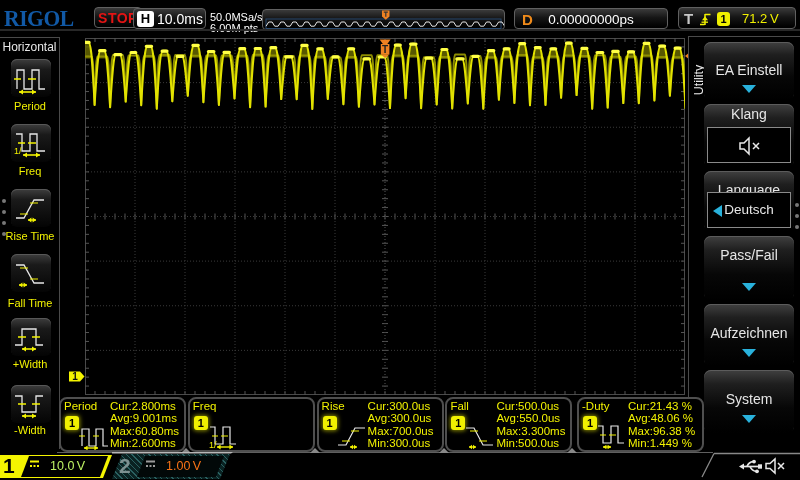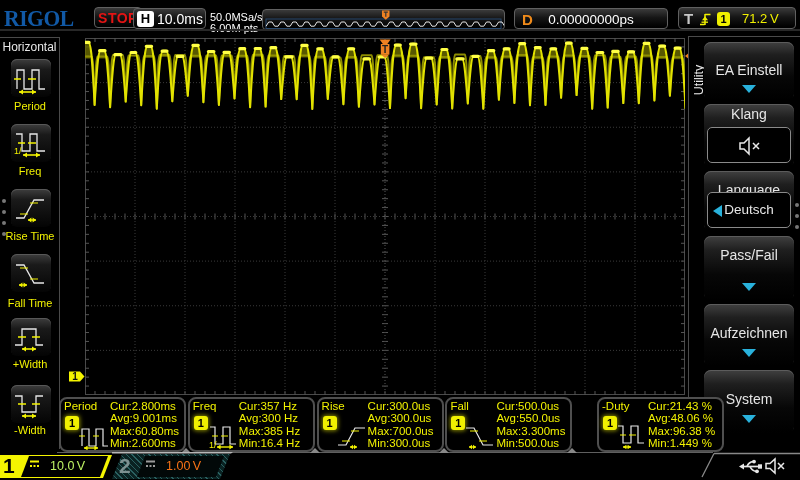--- a/index.html
+++ b/index.html
@@ -26,21 +26,21 @@
 #lmenu{left:0;top:37px;width:60px;height:412px;border-top:1px solid #4a4a4a;border-right:1px solid #4a4a4a;background:#000}
 #lmenu .title{position:absolute;left:0;top:2px;width:100%;text-align:center;color:#e8e8e8;font-size:12px}
 .micon{position:absolute;left:11px;width:40px;height:38px;border-radius:6px;background:linear-gradient(180deg,#3e3e3e,#1a1a1a 28%,#040404);box-shadow:inset 0 1px 0 #585858}
 .mlabel{position:absolute;left:0;width:60px;text-align:center;color:#f2f200;font-size:11px}
 .dot{position:absolute;left:2px;width:4px;height:4px;border-radius:50%;background:#777}
 
 #rmenu{left:688px;top:36px;width:112px;height:414px;border-top:1px solid #4a4a4a;border-left:1px solid #4a4a4a;background:#000}
 #utility{position:absolute;left:-25px;top:36px;width:70px;height:14px;color:#e8e8e8;font-size:12.5px;transform:rotate(-90deg);white-space:nowrap;text-align:center;line-height:14px}
 .rbtn{position:absolute;left:704px;width:90px;border-radius:7px;background:linear-gradient(180deg,#404040,#1f1f1f 22%,#070707 60%,#000);box-shadow:inset 0 1px 0 #5c5c5c;color:#e6e6e6;font-size:14px;text-align:center}
 .tri{position:absolute;width:0;height:0;border-left:7px solid transparent;border-right:7px solid transparent;border-top:8px solid #29b2dc}
-.ibtn{position:absolute;background:#000;border:1px solid #8a8a8a;border-radius:5px}
+.ibtn{position:absolute;background:#000;border:1px solid #8a8a8a;border-radius:0}
 
 .panel{position:absolute;top:397px;width:127px;height:55px;background:#000;border:2px solid #4f4f4f;border-radius:8px}
 .ptitle{position:absolute;left:3px;top:1px;color:#f2f200;font-size:11.5px}
 .pch{position:absolute;left:4px;top:17px;width:14px;height:14px;background:#f0f000;border-radius:3px;color:#000;font-weight:bold;font-size:11px;text-align:center;line-height:14px;box-shadow:0 0 4px 1px rgba(240,240,0,.55)}
 .pvals{position:absolute;left:49px;top:1px;color:#f2f200;font-size:11.5px;line-height:12.4px;white-space:pre}
 #btopline{left:57px;top:452px;width:656px;height:1px;background:#5f5f5f}
 .notch{position:absolute;top:448px;width:0;height:0;border-left:5px solid transparent;border-right:5px solid transparent;border-bottom:5px solid #888}
 #ch1wrap{left:0;top:455px;width:112px;height:23px;background:#f4f400;clip-path:polygon(0 0,112px 0,103px 23px,0 23px)}
 #ch1num{left:3px;top:454px;color:#000;font-weight:bold;font-size:21px;z-index:3}
 #ch1inner{left:21px;top:456px;width:87px;height:21px;background:#000;clip-path:polygon(8px 0,87px 0,79px 21px,0 21px)}
@@ -241,24 +241,20 @@
 <div class="panel" style="left:187.8px">
 <div class="ptitle">Freq</div>
       <div class="pch">1</div>
 <svg width="34" height="32" style="position:absolute;left:17px;top:19px">
 <path d="M3,9 h5 v17 h8 v-17 h7 v17 h6" stroke="#e8e8e8" stroke-width="1.2" fill="none"></path>
 <path d="M5,18 h6 M14,18 h7" stroke="#f2f200" stroke-width="1.2"></path>
 <text x="2" y="30" fill="#f2f200" font-size="9" font-family="Liberation Sans">1/</text>
 <path d="M10,29 h16" stroke="#f2f200" stroke-width="1.4"></path>
 <path d="M10,29 l3.6,-2.4 v4.8 z M26,29 l-3.6,-2.4 v4.8 z" fill="#f2f200"></path>
 </svg>
-<div class="pvals">Cur:357 Hz
-Avg:300 Hz
-Max:385 Hz
-Min:16.4 Hz</div>
     </div>
 <div class="panel" style="left:316.6px">
 <div class="ptitle">Rise</div>
       <div class="pch">1</div>
 <svg width="34" height="32" style="position:absolute;left:17px;top:19px">
 <path d="M2,27 h8 l9,-17 h10" stroke="#e8e8e8" stroke-width="1.2" fill="none"></path>
 <path d="M6,23 h8 M15,13 h8" stroke="#f2f200" stroke-width="1.1"></path>
 <path d="M14,29 h7" stroke="#f2f200" stroke-width="1.3"></path>
 <path d="M14,29 l3,-2.2 v4.4 z M21,29 l-3,-2.2 v4.4 z" fill="#f2f200"></path>
 </svg>
@@ -274,21 +270,21 @@
 <path d="M2,10 h8 l9,17 h10" stroke="#e8e8e8" stroke-width="1.2" fill="none"></path>
 <path d="M6,13 h8 M15,23 h8" stroke="#f2f200" stroke-width="1.1"></path>
 <path d="M5,29 h7" stroke="#f2f200" stroke-width="1.3"></path>
 <path d="M5,29 l3,-2.2 v4.4 z M12,29 l-3,-2.2 v4.4 z" fill="#f2f200"></path>
 </svg>
 <div class="pvals">Cur:500.0us
 Avg:550.0us
 Max:3.300ms
 Min:500.0us</div>
     </div>
-<div class="panel" style="left:597px">
+<div class="panel" style="left:577px">
 <div class="ptitle">-Duty</div>
       <div class="pch">1</div>
 <svg width="34" height="32" style="position:absolute;left:17px;top:19px">
 <path d="M2,8 h5 v17 h8 v-17 h7 v17 h6" stroke="#e8e8e8" stroke-width="1.2" fill="none"></path>
 <path d="M4,17 h6 M13,17 h7" stroke="#f2f200" stroke-width="1.2"></path>
 <path d="M7,29 h8" stroke="#f2f200" stroke-width="1.4"></path>
 <path d="M7,29 l3.4,-2.3 v4.6 z M15,29 l-3.4,-2.3 v4.6 z" fill="#f2f200"></path>
 </svg>
 <div class="pvals">Cur:21.43 %
 Avg:48.06 %

